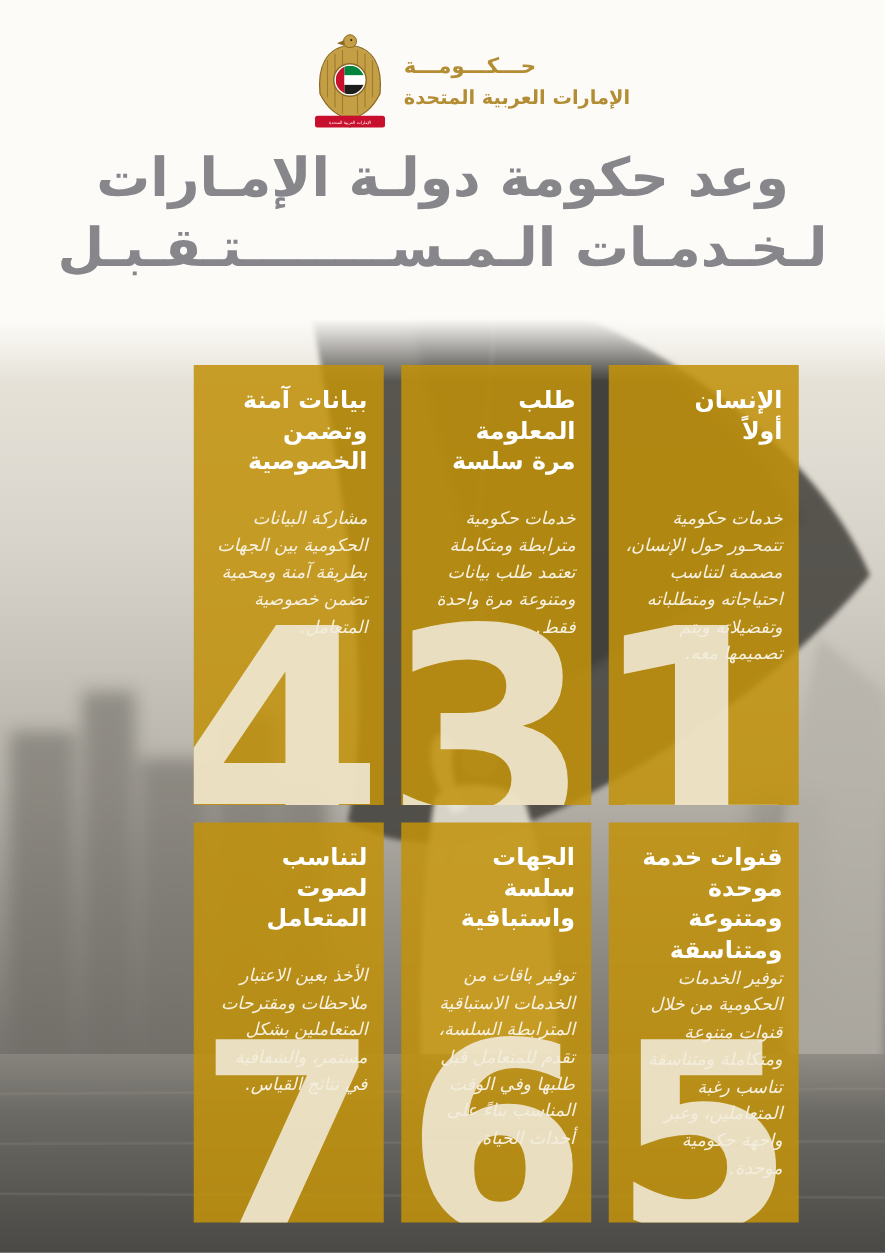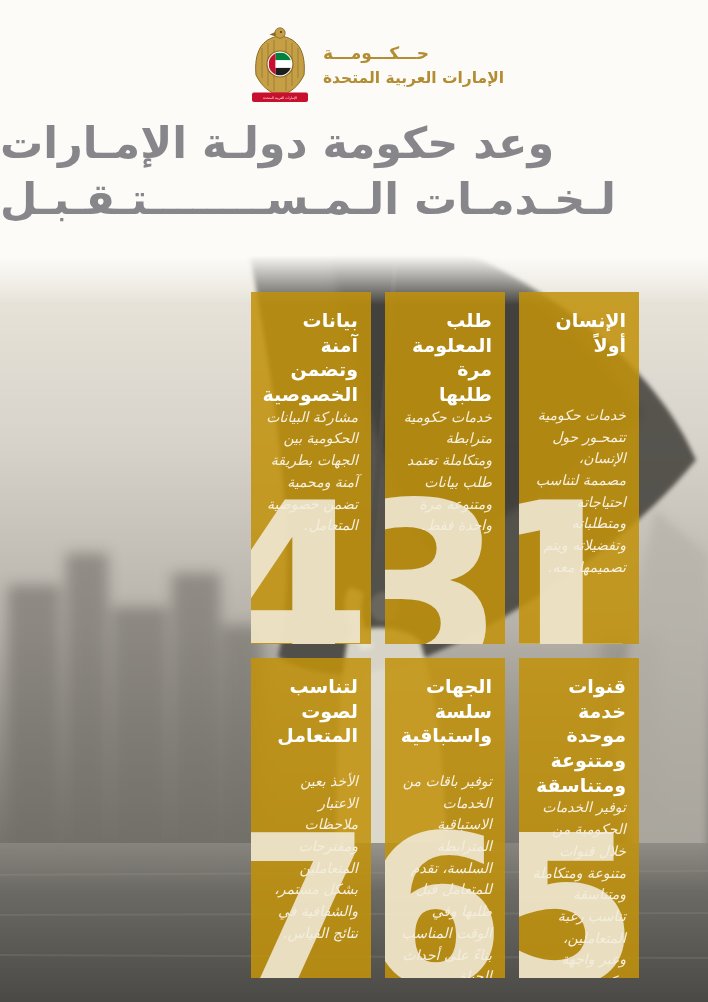--- a/index.html
+++ b/index.html
@@ -6,30 +6,30 @@
   .poster{
     position:relative;width:708px;height:1002px;overflow:hidden;
     background:var(--page_bg,#fcfbf8);
     font-family:"DejaVu Sans",sans-serif;
   }
   
   .logo-row{position:absolute;top:26px;left:0;right:0;display:flex;justify-content:center;align-items:center;gap:14px;z-index:5;margin-left:47px;}
   .logo-text{display:flex;flex-direction:column;direction:rtl;text-align:left;color:var(--logo_gold,#b38d33);font-weight:bold;line-height:1.55;}
   .logo-line1{font-size:17px;}
   .logo-line2{font-size:15.5px;}
-  .main-title{position:absolute;top:116px;left:0;right:0;margin:0;text-align:left;direction:rtl;
+  .main-title{position:absolute;top:116px;left:0;right:0;margin:0;text-align:center;direction:rtl;
     color:var(--title_gray,#87868b);font-weight:bold;font-size:43px;line-height:1.3;z-index:5;}
   
   .photo{position:absolute;top:255px;left:0;width:708px;height:747px;z-index:1;}
   
   .cards-grid{position:absolute;left:69px;top:292px;width:570px;z-index:4;}
   .cards-row{display:flex;direction:rtl;gap:14px;}
   .row1{margin-bottom:14px;}
   .card{
-    position:relative;width:120px;box-sizing:border-box;overflow:hidden;
+    position:relative;width:152px;box-sizing:border-box;overflow:hidden;
     background:var(--card_gold,rgba(193,146,12,0.87));
     padding:16px 13px 0;direction:rtl;text-align:right;
   }
   .row1 .card{height:352px;}
   .row2 .card{height:320px;}
   .card-title{
     color:var(--card_text,#ffffff);font-weight:bold;font-size:19px;line-height:1.3;
     white-space:pre-line;min-height:97px;margin:0;
   }
   .card-body{color:var(--card_body_text,#f7f1e1);font-size:14px;line-height:1.55;font-style:italic;}
@@ -162,21 +162,21 @@
     <div class="card-title">الإنسان
 أولاً</div>
     <div class="card-body">خدمات حكومية تتمحـور حول الإنسان، مصممة لتناسب احتياجاته ومتطلباته وتفضيلاته ويتم تصميمها معه.</div>
     <div class="card-num">1</div>
   </div>
 
 
   <div class="card">
     <div class="card-title">طلب
 المعلومة
-مرة طلبها</div>
+مرة سلسة</div>
     <div class="card-body">خدمات حكومية مترابطة ومتكاملة تعتمد طلب بيانات ومتنوعة مرة واحدة فقط.</div>
     <div class="card-num">3</div>
   </div>
 
   <div class="card">
     <div class="card-title">بيانات آمنة
 وتضمن
 الخصوصية</div>
     <div class="card-body">مشاركة البيانات الحكومية بين الجهات بطريقة آمنة ومحمية تضمن خصوصية المتعامل.</div>
     <div class="card-num">4</div>

